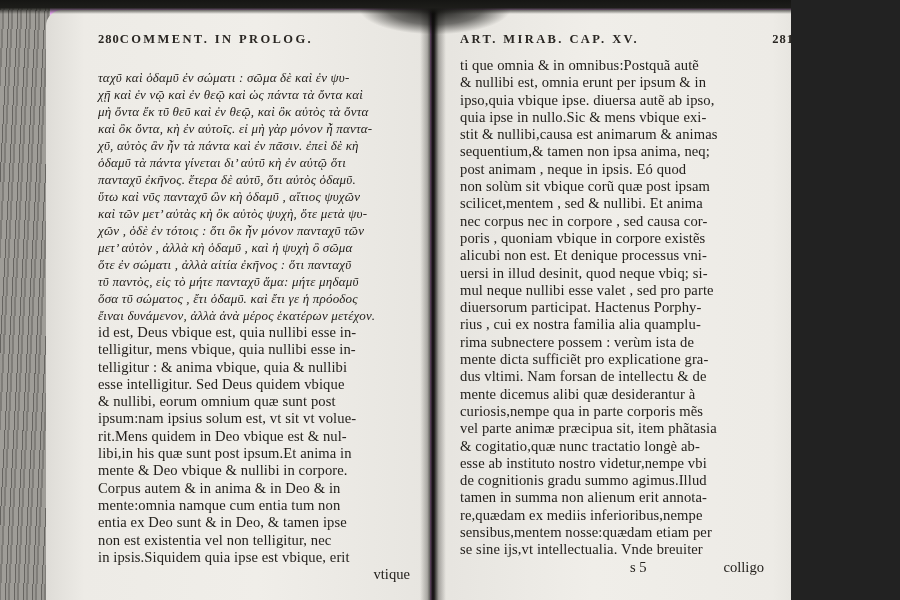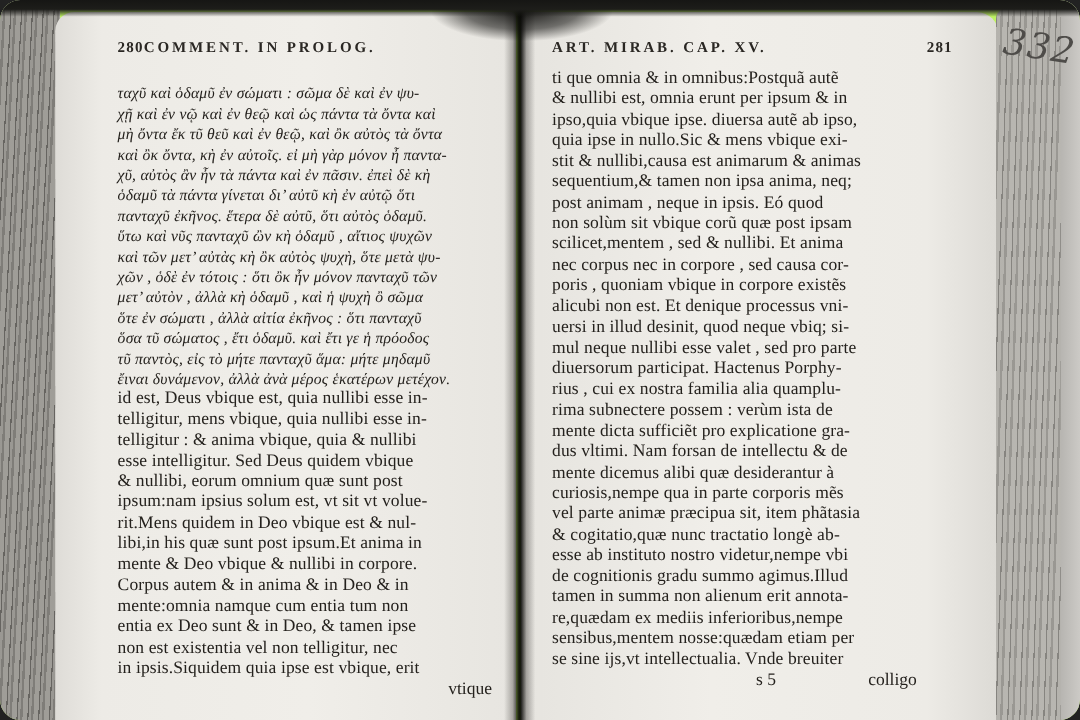--- a/index.html
+++ b/index.html
@@ -1,20 +1,19 @@
 <!DOCTYPE html>
 <html><head>
 <meta charset="utf-8">
 <style>
   html,body{margin:0;padding:0;background:#222;}
   .photo{
-    position:relative;width:900px;height:600px;overflow:hidden;
-    background:#bef264;
+    position:relative;width:791px;height:600px;overflow:hidden;
+    background:#f0abfc;
     font-family:"Liberation Serif","DejaVu Serif",serif;
-    border-radius:17px;
   }
   
   .left-stack-edge{
     position:absolute;left:0;top:0;width:50px;height:600px;
     background-color:#96948f;
     background-image:repeating-linear-gradient(93deg,
       rgba(55,53,50,.50) 0 1px, rgba(160,158,153,.38) 1px 3px,
       rgba(95,93,89,.42) 3px 5px, rgba(180,178,172,.30) 5px 9px);
   }
   .page{
@@ -104,22 +103,22 @@
         <div class="text-line">μὴ ὄντα ἔκ τῦ θεῦ καὶ ἐν θεῷ, καὶ ὂκ αὐτὸς τὰ ὄντα</div>
         <div class="text-line">καὶ ὂκ ὄντα, κὴ ἐν αὐτοῖς. εἰ μὴ γὰρ μόνον ἦ παντα-</div>
         <div class="text-line">χῦ, αὐτὸς ἂν ἦν τὰ πάντα καὶ ἐν πᾶσιν. ἐπεὶ δὲ κὴ</div>
         <div class="text-line">ὁδαμῦ τὰ πάντα γίνεται δι’ αὐτῦ κὴ ἐν αὐτῷ ὅτι</div>
         <div class="text-line">πανταχῦ ἐκῆνος. ἕτερα δὲ αὐτῦ, ὅτι αὐτὸς ὁδαμῦ.</div>
         <div class="text-line">ὕτω καὶ νῦς πανταχῦ ὢν κὴ ὁδαμῦ , αἴτιος ψυχῶν</div>
         <div class="text-line">καὶ τῶν μετ’ αὐτὰς κὴ ὂκ αὐτὸς ψυχὴ, ὅτε μετὰ ψυ-</div>
         <div class="text-line">χῶν , ὁδὲ ἐν τότοις : ὅτι ὂκ ἦν μόνον πανταχῦ τῶν</div>
         <div class="text-line">μετ’ αὐτὸν , ἀλλὰ κὴ ὁδαμῦ , καὶ ἡ ψυχὴ ὂ σῶμα</div>
         <div class="text-line">ὅτε ἐν σώματι , ἀλλὰ αἰτία ἐκῆνος : ὅτι πανταχῦ</div>
+        <div class="text-line">τῦ παντὸς, εἰς τὸ μήτε πανταχῦ ἅμα: μήτε μηδαμῦ</div>
         <div class="text-line">ὅσα τῦ σώματος , ἔτι ὁδαμῦ. καὶ ἔτι γε ἡ πρόοδος</div>
-        <div class="text-line">τῦ παντὸς, εἰς τὸ μήτε πανταχῦ ἅμα: μήτε μηδαμῦ</div>
         <div class="text-line">ἔιναι δυνάμενον, ἀλλὰ ἀνὰ μέρος ἑκατέρων μετέχον.</div>
       </div>
     <div class="latin-block">
         <div class="text-line">id est, Deus vbique est, quia nullibi esse in-</div>
         <div class="text-line">telligitur, mens vbique, quia nullibi esse in-</div>
         <div class="text-line">telligitur : &amp; anima vbique, quia &amp; nullibi</div>
         <div class="text-line">esse intelligitur.  Sed Deus quidem vbique</div>
         <div class="text-line">&amp; nullibi, eorum omnium quæ sunt post</div>
         <div class="text-line">ipsum:nam ipsius solum est, vt sit vt volue-</div>
         <div class="text-line">rit.Mens quidem in Deo vbique est &amp; nul-</div>

